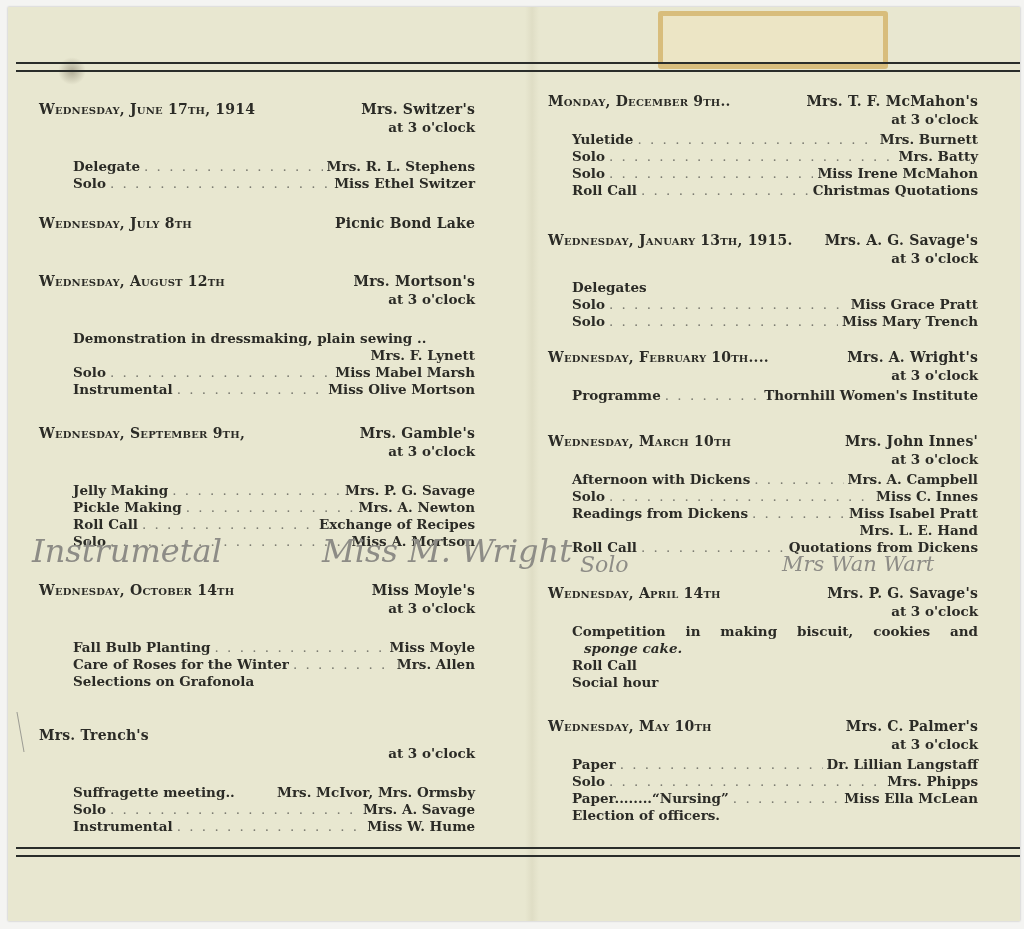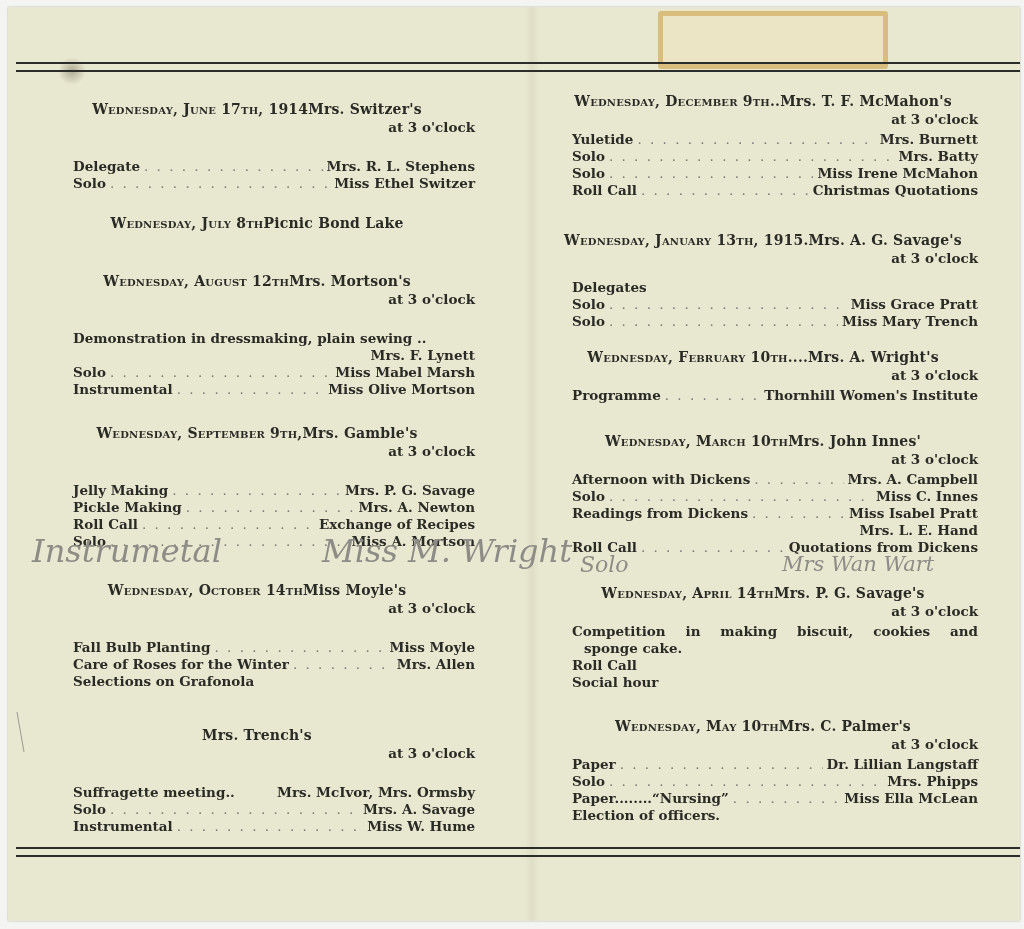--- a/index.html
+++ b/index.html
@@ -11,33 +11,33 @@
         background:linear-gradient(90deg,rgba(0,0,0,0) 0%,rgba(120,110,70,.08) 50%,rgba(0,0,0,0) 100%);}
   .stain{position:absolute;left:650px;top:4px;width:220px;height:48px;background:#ece5c5;
          border:5px solid #d8bd7c;border-radius:3px;filter:blur(.6px);}
   .smudge{position:absolute;left:50px;top:50px;width:28px;height:28px;border-radius:50%;
           background:radial-gradient(circle,rgba(70,60,40,.35),rgba(0,0,0,0) 70%);}
   .rule{position:absolute;left:8px;width:1004px;height:2px;background:#2a2d2a;}
   .col{position:absolute;}
   .col.left{left:39px;top:100px;width:436px;}
   .col.right{left:548px;top:92px;width:430px;}
   .event{position:absolute;width:100%;}
-  .head{display:flex;justify-content:center;font-size:14px;font-weight:bold;letter-spacing:.2px;line-height:19px;white-space:nowrap;}
+  .head{display:flex;justify-content:space-between;font-size:14px;font-weight:bold;letter-spacing:.2px;line-height:19px;white-space:nowrap;}
   .head .day{font-variant:small-caps;}
   .head .host{text-align:right;}
   .time{text-align:right;font-size:13.5px;font-weight:bold;line-height:17px;}
   .items{margin-left:34px;margin-top:22px;}
   .col.right .items{margin-left:24px;margin-top:3px;}
   .item{display:flex;justify-content:space-between;font-size:13.5px;font-weight:bold;line-height:17px;white-space:nowrap;}
   .item .dots{flex:1;overflow:hidden;color:#7a7a70;font-weight:normal;margin:0 4px;letter-spacing:2px;}
   .item .dots::before{content:". . . . . . . . . . . . . . . . . . . . . . . . . . . . . . . . . . . . . . . . . . . . . . . . . .";}
   .item.plain{justify-content:flex-start;}
   .item.right-only{justify-content:flex-end;}
   .item.wrap{white-space:normal;display:block;text-align:justify;text-align-last:justify;}
-  .item.indent{padding-left:12px;}
+  .item.indent{padding-left:12px;font-style:italic;}
   .hand{position:absolute;font-family:"DejaVu Serif",serif;font-style:italic;color:#8d8c86;font-size:32px;}
   .check{position:absolute;left:12px;top:705px;width:14px;height:40px;border-left:1.5px solid #9a9a92;transform:skewX(10deg);}
 </style>
 </head>
 <body>
 
 <div class="paper">
   <div class="fold"></div>
   <div class="stain"></div>
   <div class="smudge"></div>
@@ -181,21 +181,21 @@
   </div>
 </div>
 
 <div class="hand" style="left:32px;top:532px">Instrumetal</div>
 <div class="hand" style="left:322px;top:532px">Miss M. Wright</div>
 
 <div class="col right">
 
   <div class="event" style="top:0px">
     <div class="head">
-        <span class="day">Wednesday, December 9th..</span>
+        <span class="day">Monday, December 9th..</span>
         <span class="host">Mrs. T. F. McMahon's</span>
       </div>
     <div class="time">at 3 o'clock</div>
     <div class="items">
       <div class="item">
           <span>Yuletide</span>
           <span class="dots"></span>
           <span>Mrs. Burnett</span>
         </div>
       <div class="item">

